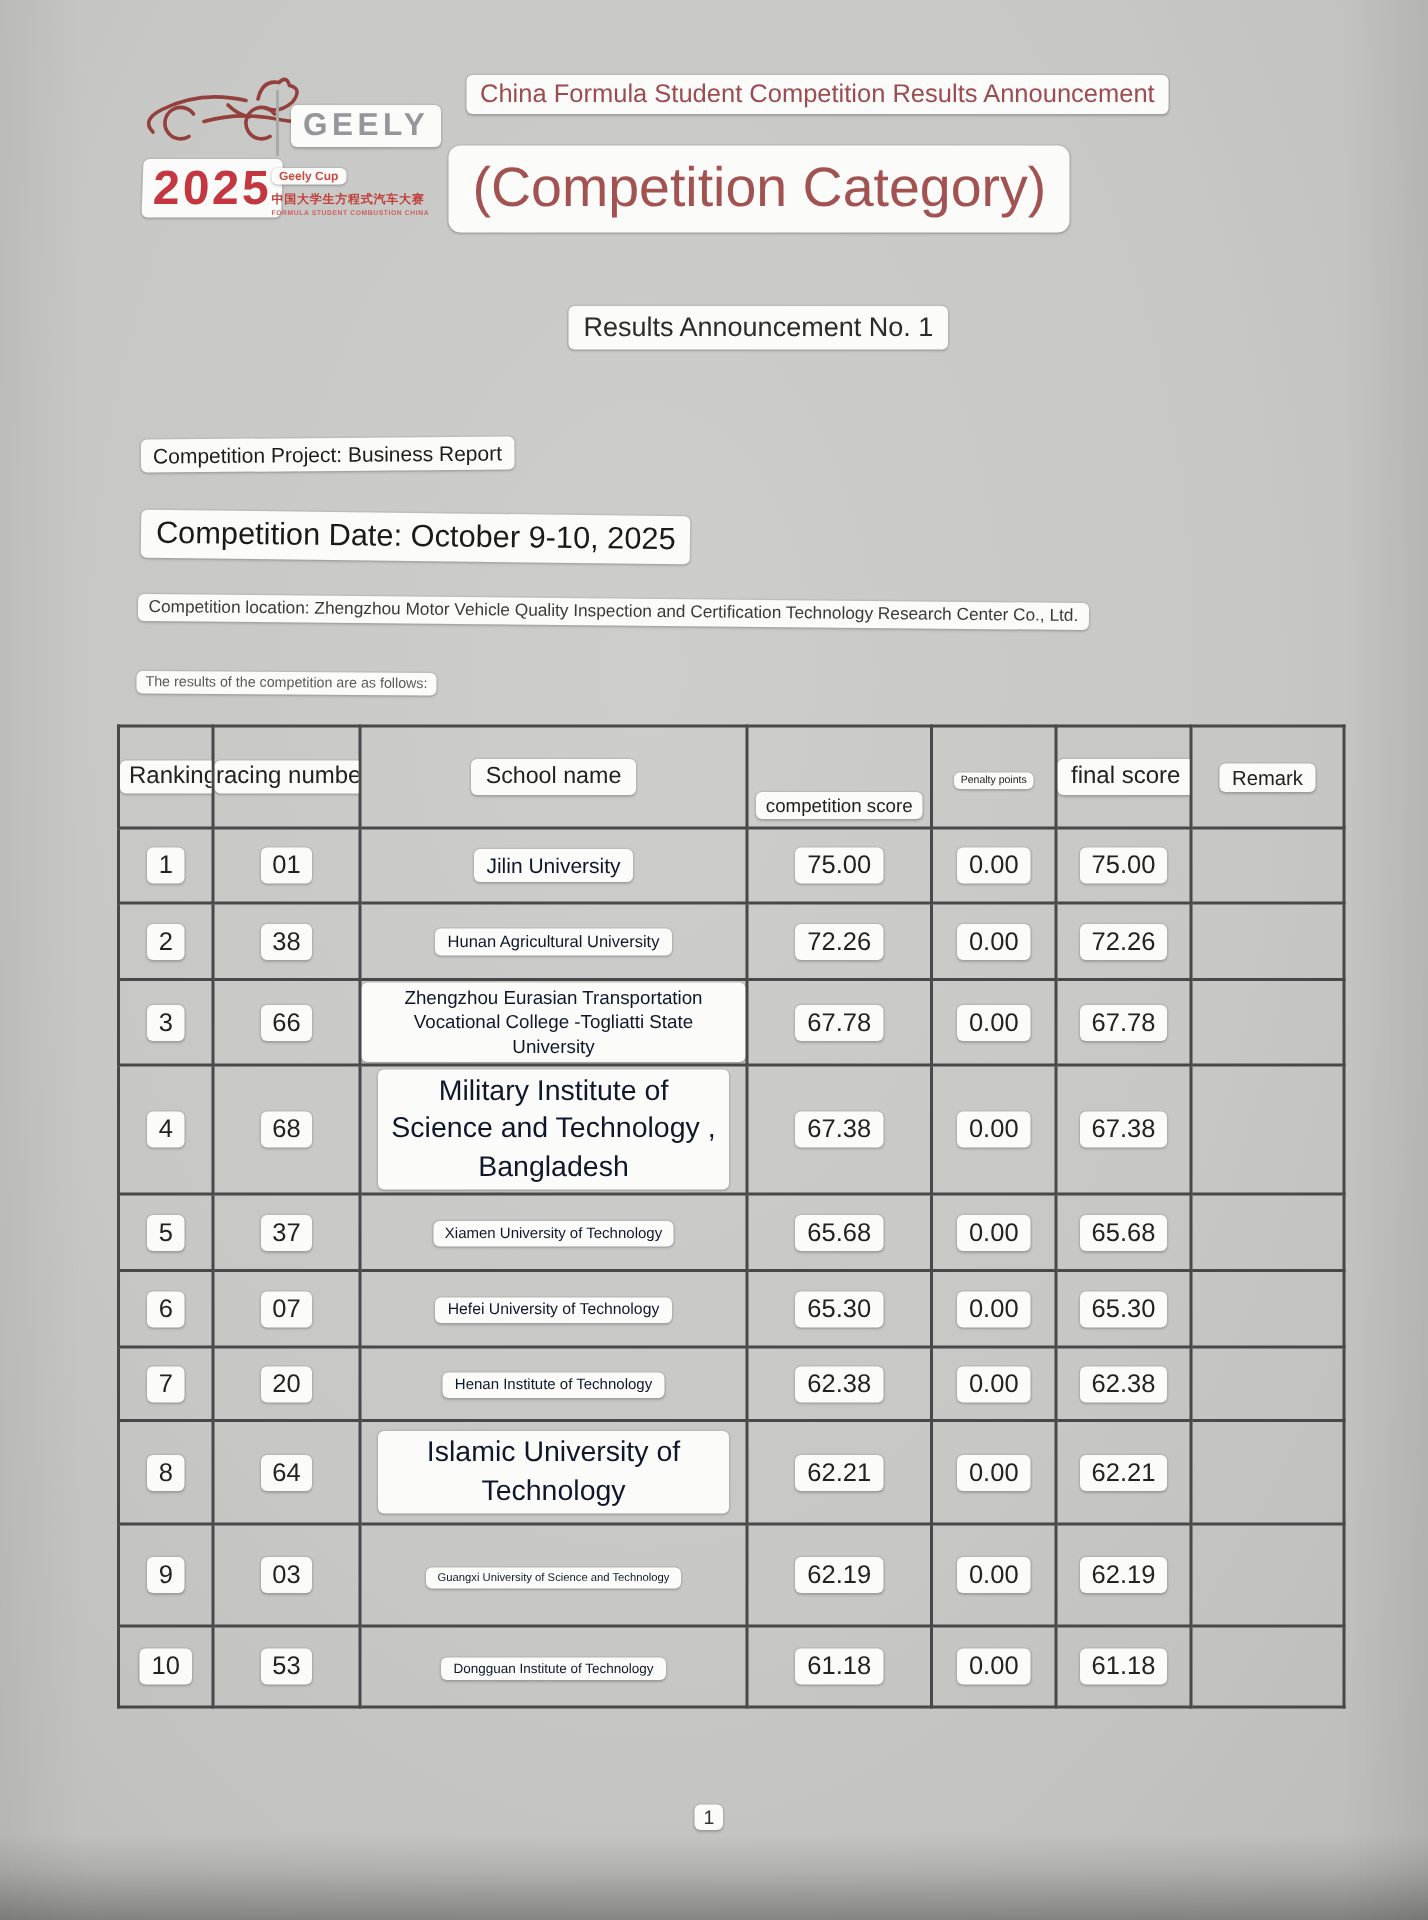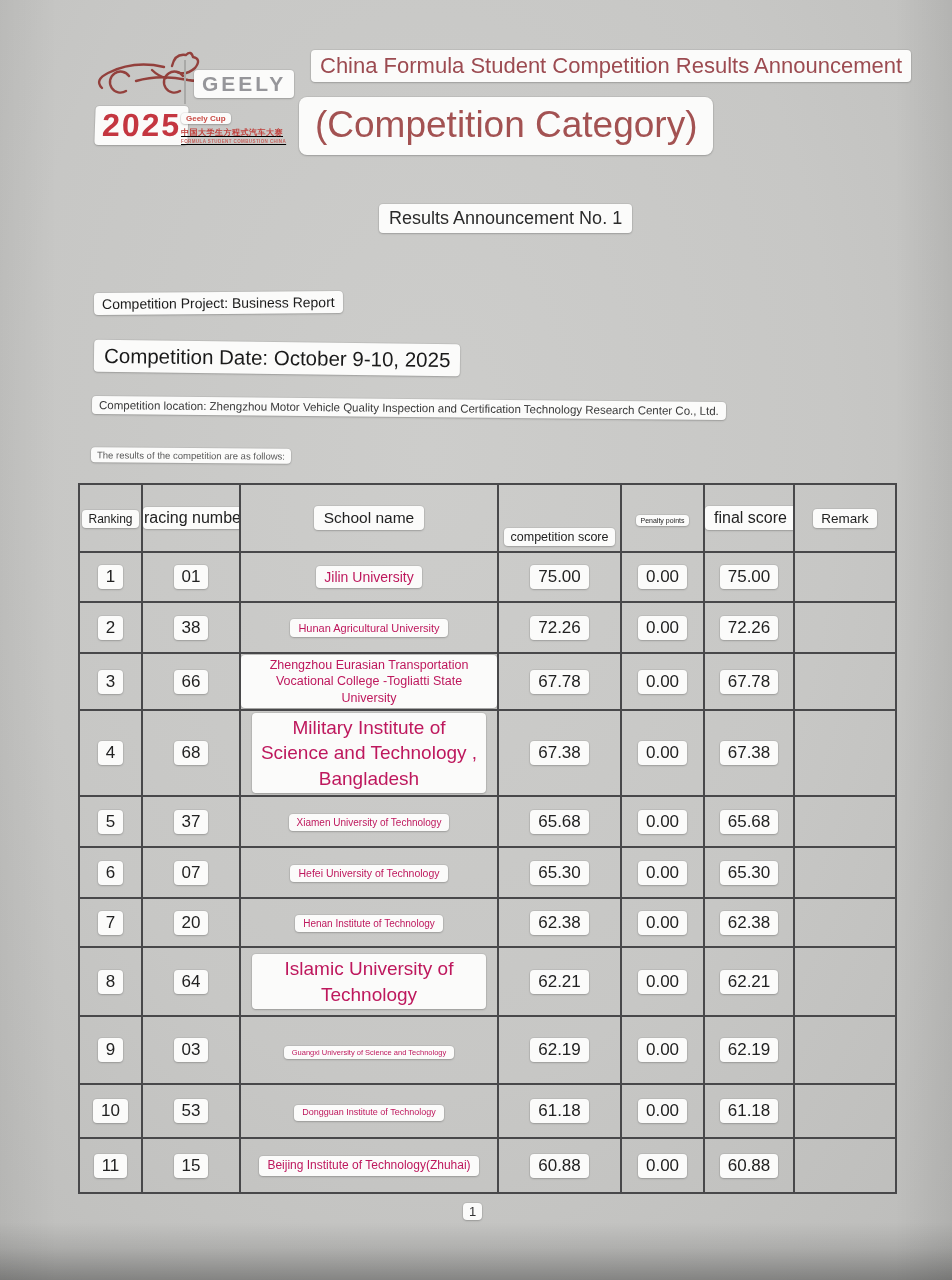--- a/index.html
+++ b/index.html
@@ -27,36 +27,36 @@
   .logo-divider{left:184px;top:60px;width:2px;height:44px;background:#a9a9a7;}
   .logo-brand{
     left:194px;top:70px;padding:2px 8px;
     font-size:21px;font-weight:bold;letter-spacing:3px;color:#96969a;
   }
   .logo-year{
     left:95px;top:106px;padding:1px 7px;
     font-size:32px;font-weight:800;letter-spacing:2px;color:#c43640;
     transform:skewX(-2deg);
   }
-  .logo-right{left:181px;top:107px;width:110px;text-decoration:underline;}
+  .logo-right{left:181px;top:107px;width:110px;}
   .logo-cup{
     padding:1px 5px;font-size:8px;font-weight:bold;color:#c94a44;
   }
   .logo-cn{
     margin-top:2px;font-size:8px;font-weight:bold;color:#c0403c;
     letter-spacing:0.5px;white-space:nowrap;
   }
   .logo-sub{
     margin-top:1px;font-size:4.5px;font-weight:bold;color:#c9635e;
     letter-spacing:0.4px;white-space:nowrap;
   }
   
   .title1{
     left:311px;top:50px;padding:3px 9px;
-    font-size:22px;color:#9c4b51;
+    font-size:17px;color:#9c4b51;
   }
   .title2{
     left:299px;top:97px;padding:7px 16px 9px;
     font-size:37px;color:#a35252;border-radius:8px;text-align:right;
   }
   .announcement{
     left:379px;top:204px;padding:4px 10px;
     font-size:18px;color:#2b2b2b;
   }
   .project{
@@ -80,32 +80,32 @@
     position:absolute;left:78px;top:483px;
     width:817px;border-collapse:collapse;table-layout:fixed;
   }
   table.results th, table.results td{
     border:2px solid #48484a;
     text-align:center;vertical-align:middle;
     padding:0;overflow:hidden;
   }
   thead tr{height:68px;}
   th .patch{font-weight:normal;color:#222;}
-  .h-rank{font-size:12px;padding:2px 6px;}
+  .h-rank{font-size:16px;padding:2px 6px;}
   .h-racing{font-size:16px;padding:2px 1px;}
   .h-school{font-size:15.5px;padding:3px 10px;}
   .h-comp{font-size:12.5px;padding:2px 7px;margin-top:38px;}
   .h-pen{font-size:7px;padding:2px 5px;}
   .h-final{font-size:16px;padding:3px 9px;}
   .h-remark{font-size:13.5px;padding:2px 8px;}
   td .num{
     font-size:17px;color:#222;padding:2px 8px;
   }
   td .school{
-    color:#be185d;padding:2px 8px;
+    color:#0f172a;padding:2px 8px;
     white-space:normal;line-height:1.3;
   }
   tbody tr:nth-child(1){height:50px}
   tbody tr:nth-child(2){height:51px}
   tbody tr:nth-child(3){height:57px}
   tbody tr:nth-child(4){height:86px}
   tbody tr:nth-child(5){height:51px}
   tbody tr:nth-child(6){height:51px}
   tbody tr:nth-child(7){height:49px}
   tbody tr:nth-child(8){height:69px}
@@ -278,26 +278,17 @@
     <tr>
       <td><span class="patch num">10</span></td>
       <td><span class="patch num">53</span></td>
       <td><span class="patch school">Dongguan Institute of Technology</span></td>
       <td><span class="patch num">61.18</span></td>
       <td><span class="patch num">0.00</span></td>
       <td><span class="patch num">61.18</span></td>
       <td></td>
     </tr>
 
-    <tr>
-      <td><span class="patch num">11</span></td>
-      <td><span class="patch num">15</span></td>
-      <td><span class="patch school">Beijing Institute of Technology(Zhuhai)</span></td>
-      <td><span class="patch num">60.88</span></td>
-      <td><span class="patch num">0.00</span></td>
-      <td><span class="patch num">60.88</span></td>
-      <td></td>
-    </tr>
   </tbody>
   </table>
 
   <div class="abs patch page-number">1</div>
 </div>
 
 </body></html>

